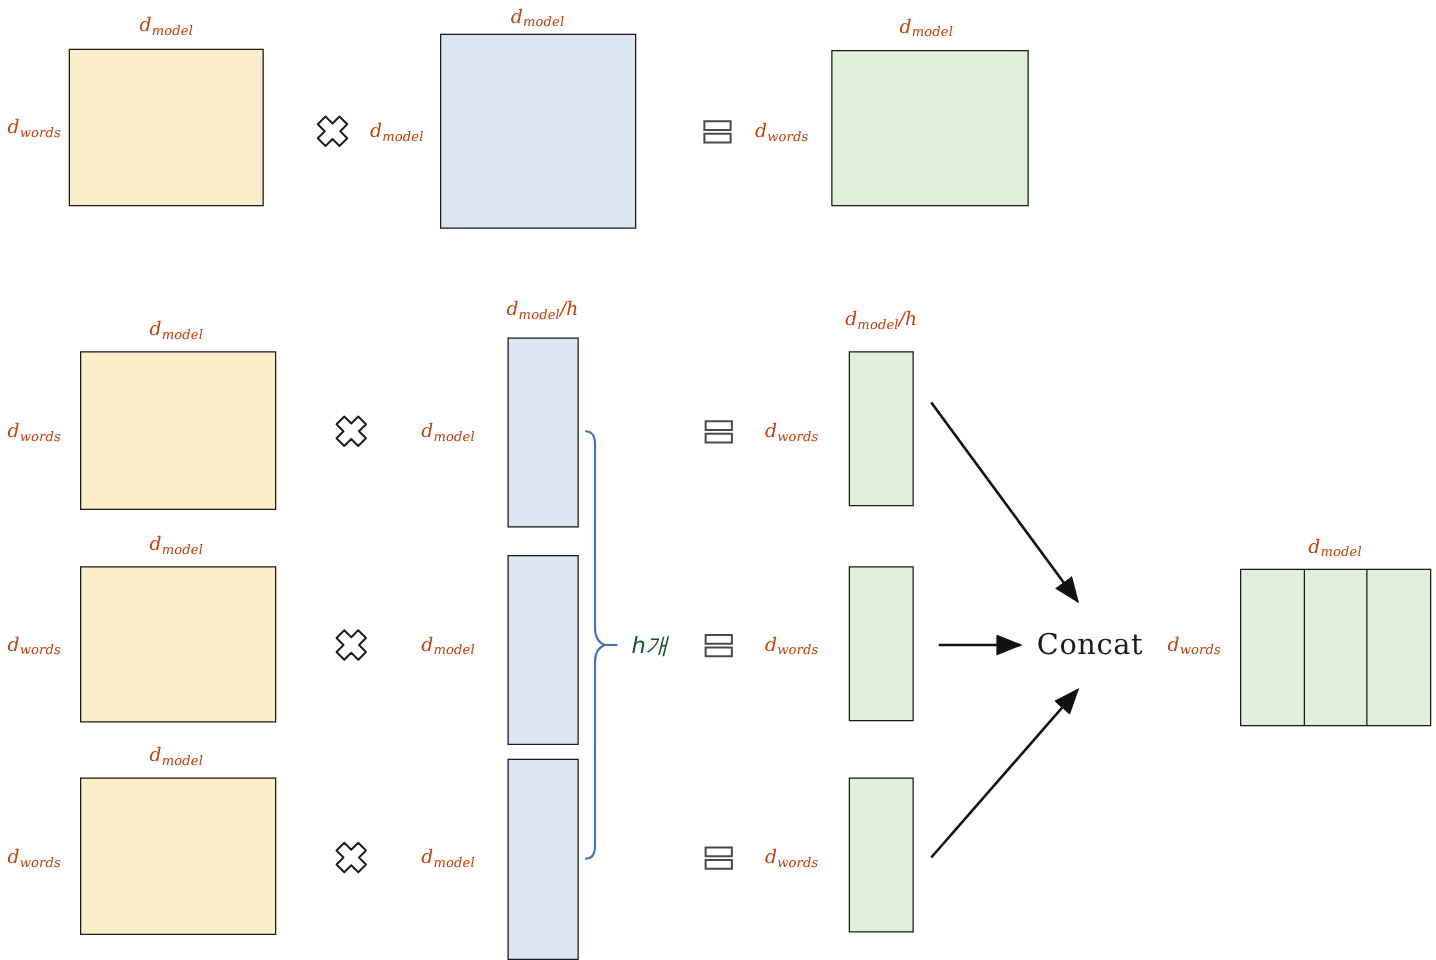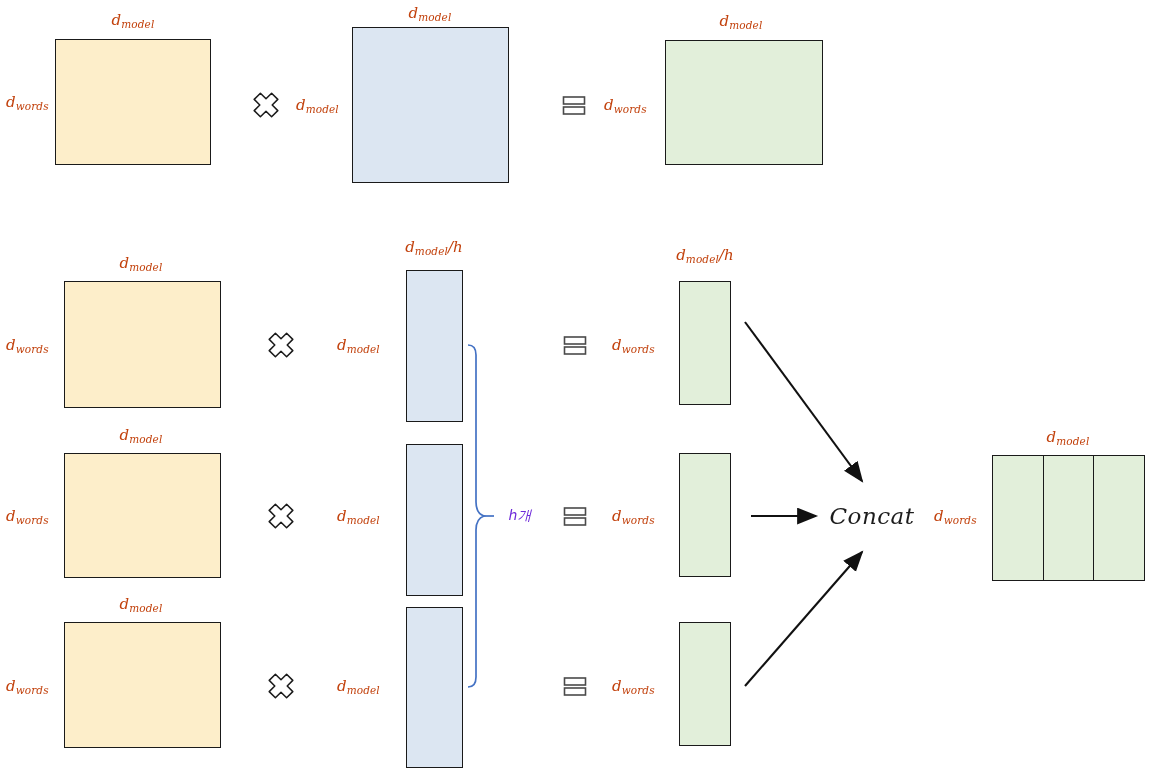--- a/index.html
+++ b/index.html
@@ -59,32 +59,31 @@
     top: 3px;
     font-style: italic;
   }
   .lbl .slash { font-style: italic; font-size: 15px; }
   .lbl.center { transform: translateX(-50%); }
   .lbl.mid    { transform: translateY(-50%); }
 
   .concat-label {
     position: absolute;
     white-space: nowrap;
-    font-style: italic;
     font-size: 23px;
     color: #1c1c1c;
     transform: translate(-50%, -50%);
     letter-spacing: .5px;
   }
 
   .hgae {
     position: absolute;
     white-space: nowrap;
-    font-size: 14px;
-    color: #6d28d9;
+    font-size: 18px;
+    color: #14532d;
     font-style: italic;
     transform: translate(-50%, -50%);
     font-family: "DejaVu Sans", "Liberation Sans", sans-serif;
   }
 
   
   .op {
     position: absolute;
     transform: translate(-50%, -50%);
   }

